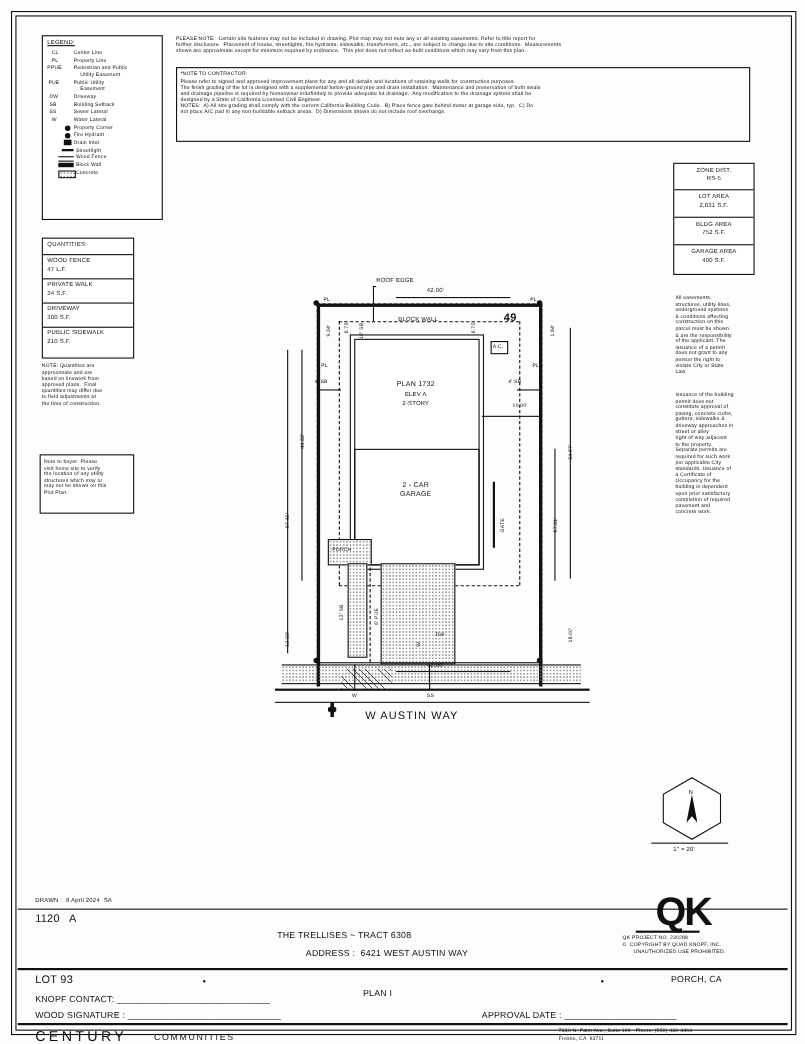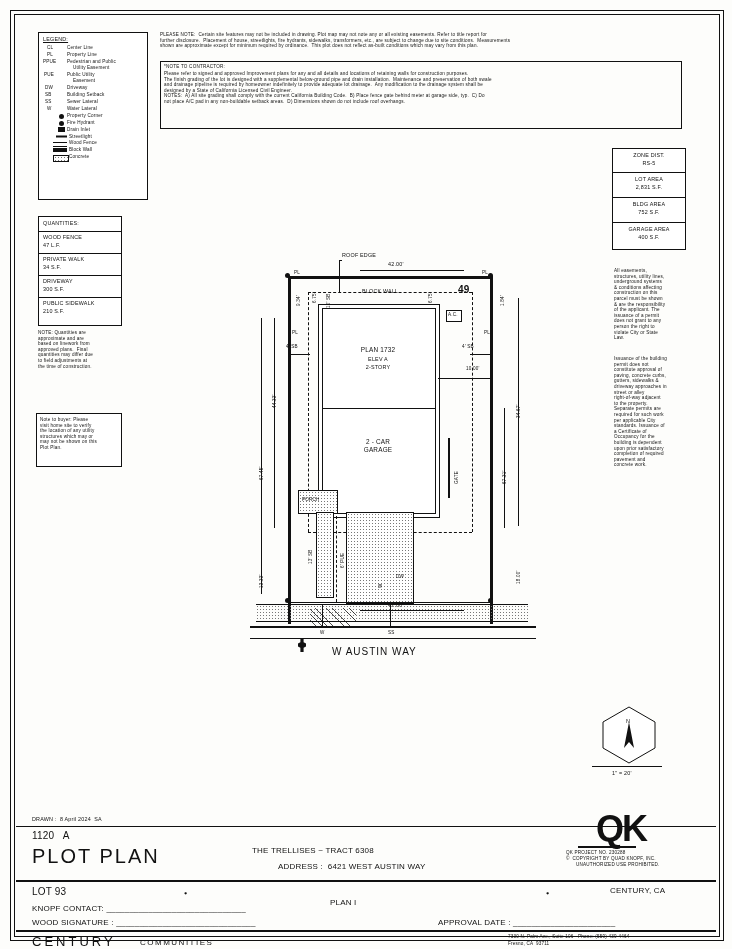--- a/index.html
+++ b/index.html
@@ -313,31 +313,30 @@
   <div class="qklogo" style="position:absolute;left:578px;top:808px;">QK</div>
   <div class="ln hline" style="left:578px;top:846px;width:58px;height:2px;"></div>
   <div class="txt tiny" style="left:566px;top:850px;">QK PROJECT NO. 230288</div>
   <div class="txt tiny" style="left:566px;top:856px;">©  COPYRIGHT BY QUAD KNOPF, INC.</div>
   <div class="txt tiny" style="left:576px;top:862px;">UNAUTHORIZED USE PROHIBITED.</div>
 
   <div class="txt xs" style="left:32px;top:816px;">DRAWN :  8 April 2024  SA</div>
   <div class="ln hline" style="left:16px;top:826px;width:700px;"></div>
 
   <div class="txt lg" style="left:32px;top:830px;">1120   A</div>
-  <div class="txt xxl" style="left:32px;top:845px;">PLOT PLAN</div>
   <div class="txt md" style="left:278px;top:862px;">ADDRESS :  6421 WEST AUSTIN WAY</div>
 
   <div class="ln hline" style="left:16px;top:880px;width:700px;height:1.5px;"></div>
 
   <div class="txt lg" style="left:32px;top:886px;">LOT 93</div>
   <div class="txt xs" style="left:184px;top:890px;">●</div>
   <div class="txt md" style="left:252px;top:846px;">THE TRELLISES ~ TRACT 6308</div>
   <div class="txt md" style="left:330px;top:898px;">PLAN I</div>
   <div class="txt xs" style="left:546px;top:890px;">●</div>
-  <div class="txt md" style="left:610px;top:886px;">CENTURY, CA</div>
+  <div class="txt md" style="left:610px;top:886px;">PORCH, CA</div>
 
   <div class="txt md" style="left:32px;top:904px;">KNOPF CONTACT: ______________________________</div>
   <div class="txt md" style="left:32px;top:918px;">WOOD SIGNATURE : ______________________________</div>
   <div class="txt md" style="left:438px;top:918px;">APPROVAL DATE : ______________________</div>
 
   <div class="ln hline" style="left:16px;top:930px;width:700px;height:1.5px;"></div>
 
   <div class="txt xl" style="left:32px;top:934px;letter-spacing:3px;">CENTURY</div>
   <div class="txt md" style="left:140px;top:938px;letter-spacing:1.5px;">COMMUNITIES</div>
   <div class="txt tiny" style="left:508px;top:934px;">7330 N. Palm Ave., Suite 106   Phone: (559) 439-4464</div>

